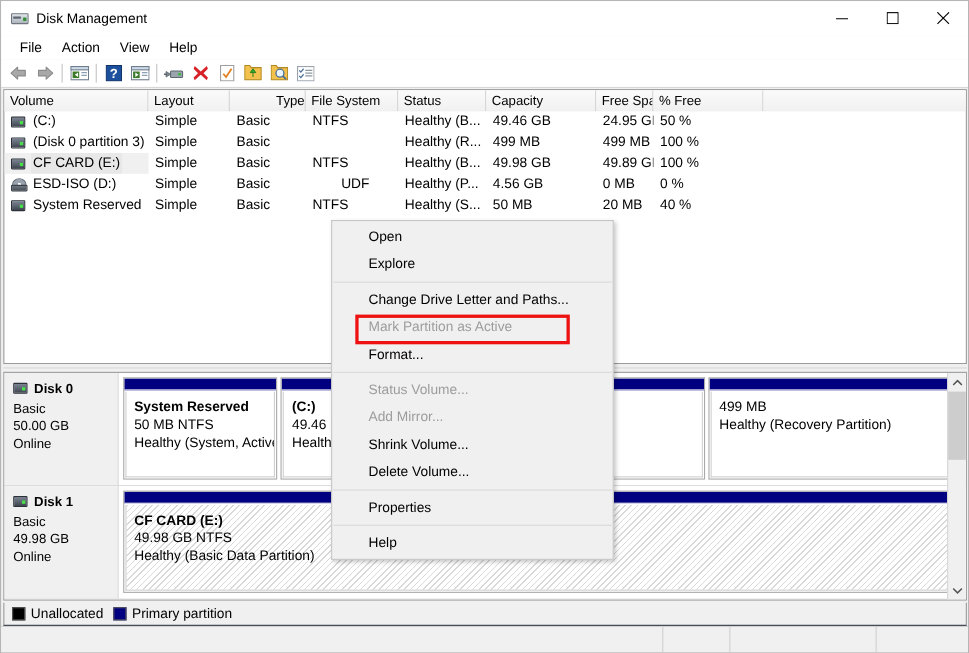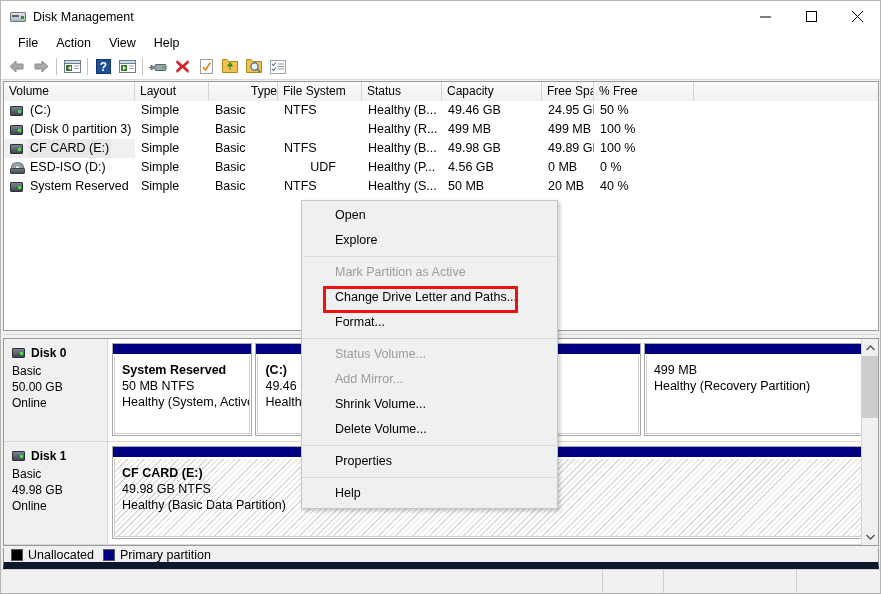--- a/index.html
+++ b/index.html
@@ -220,21 +220,21 @@
     position: absolute; left: 0; top: 17px; width: 17px; height: 62px;
     background: #cdcdcd;
   }
 
   
   #legend {
     position: absolute; left: 2px; top: 547px; width: 876px; height: 21px;
     background: #f0f0f0;
     display: flex; align-items: center; padding-left: 7px;
     border-left: 1px solid #9a9a9a; border-right: 1px solid #9a9a9a;
-    border-bottom: 7px solid #0f172a;
+    border-bottom: 1px solid #0f172a;
   }
   .legend-item { display: flex; align-items: center; margin-right: 9px; font-size: 12.5px; }
   .legend-sw { width: 12px; height: 12px; margin-right: 5px; border: 1px solid #555; }
 
   
   #statusbar {
     position: absolute; left: 0; bottom: 0; width: 879px; height: 24px;
     background: #f0f0f0;
     border-top: 1px solid #d0d0d0;
     display: flex;
@@ -568,22 +568,22 @@
     <div class="sb-pane" style="width:61px"></div>
     <div class="sb-pane" style="width:133px"></div>
     <div class="sb-pane" style="flex:1;border-right:none"></div>
   </div>
 
   <div id="ctxmenu">
     <div id="ctxitems">
         <div class="mi">Open</div>
         <div class="mi">Explore</div>
         <div class="msep"></div>
+        <div class="mi">Change Drive Letter and Paths...</div>
         <div class="mi disabled">Mark Partition as Active</div>
-        <div class="mi">Change Drive Letter and Paths...</div>
         <div class="mi">Format...</div>
         <div class="msep"></div>
         <div class="mi disabled">Status Volume...</div>
         <div class="mi disabled">Add Mirror...</div>
         <div class="mi">Shrink Volume...</div>
         <div class="mi">Delete Volume...</div>
         <div class="msep"></div>
         <div class="mi">Properties</div>
         <div class="msep"></div>
         <div class="mi">Help</div>

